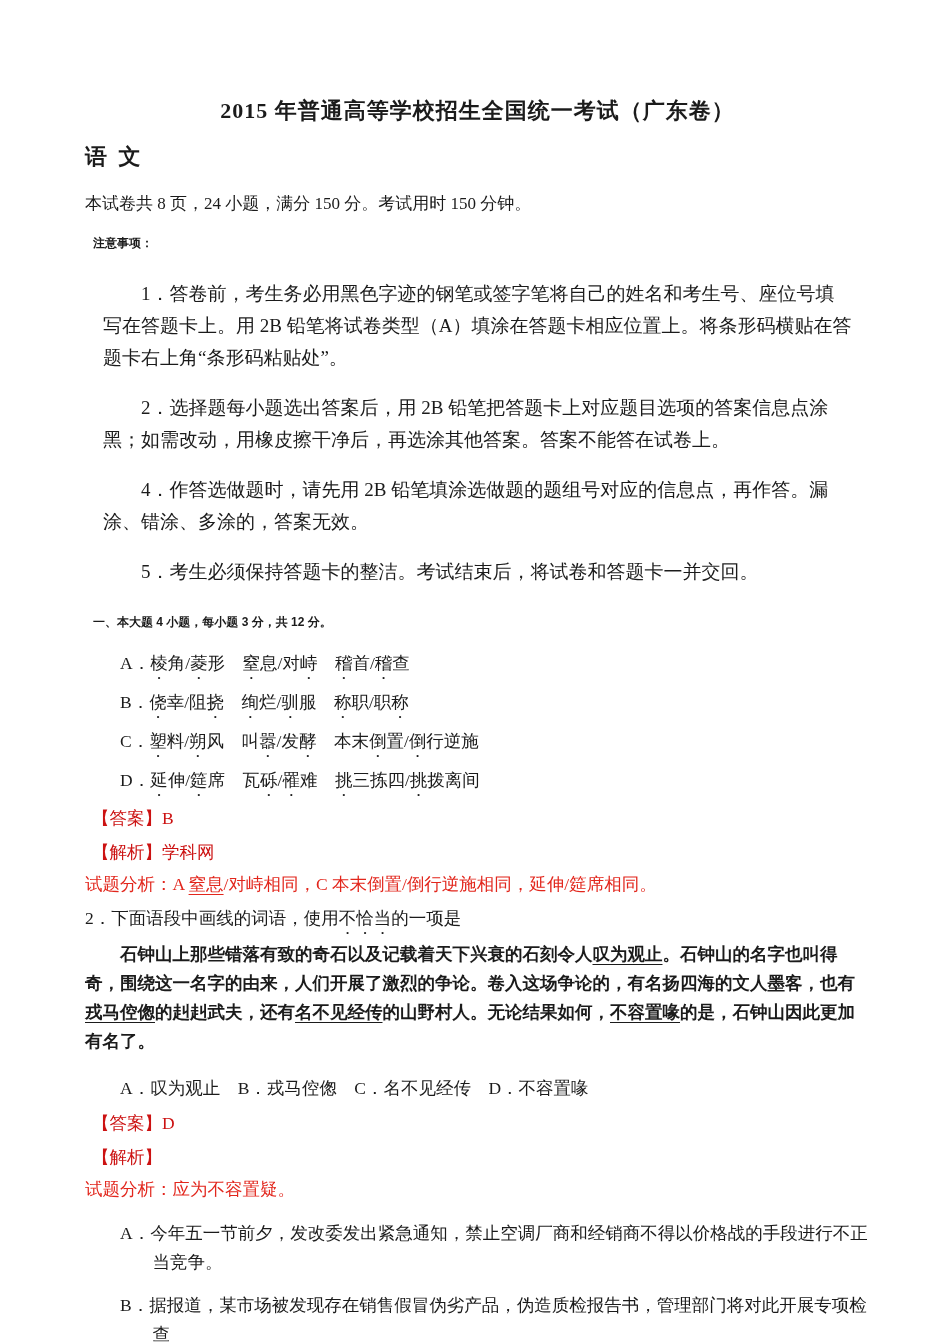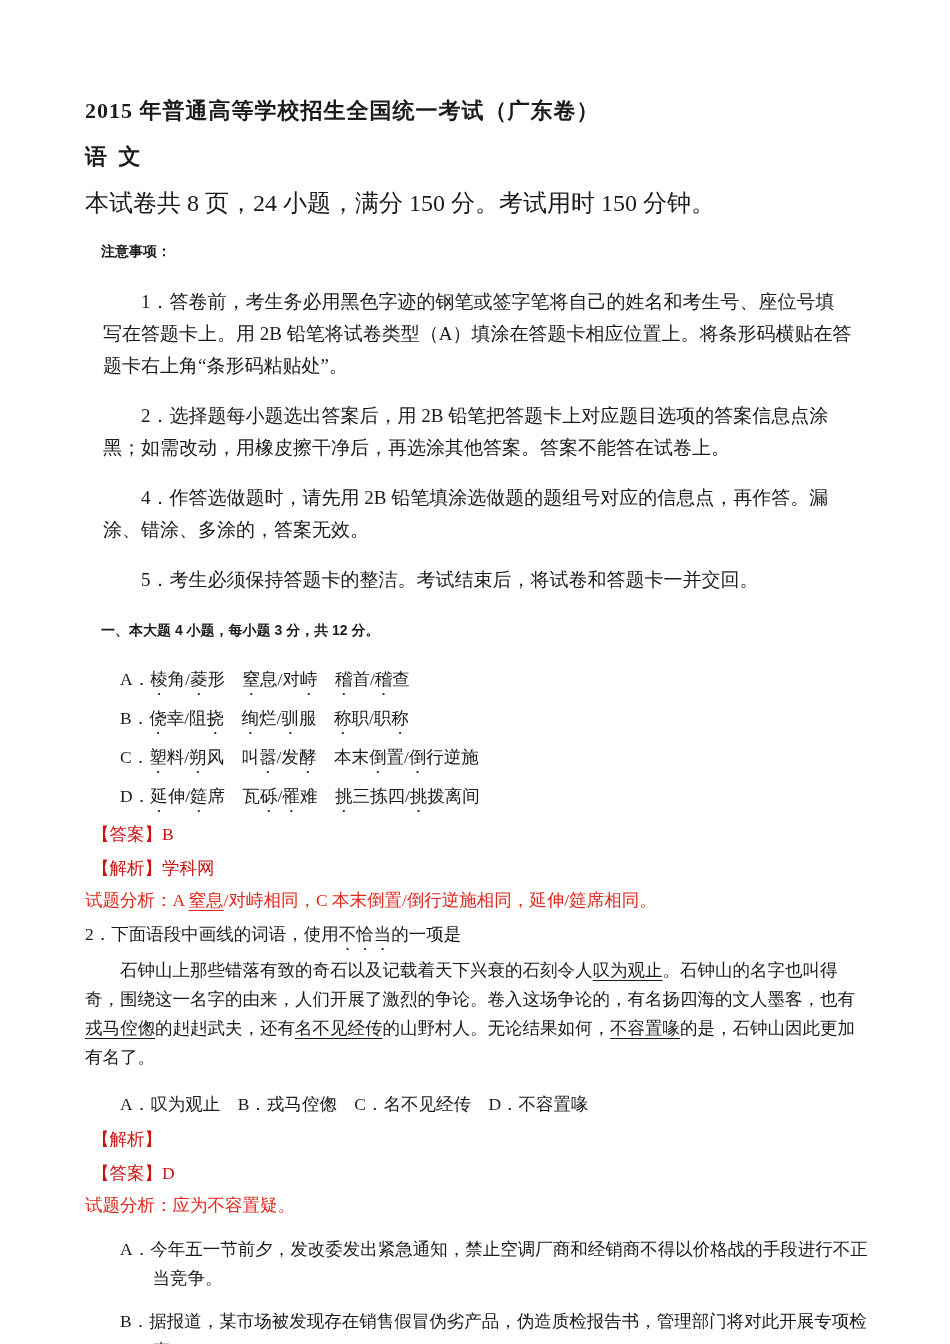--- a/index.html
+++ b/index.html
@@ -13,44 +13,45 @@
     width:950px;height:1344px;
     background:#ffffff;
     overflow:hidden;
     color:var(--text);
     font-family:"Liberation Serif","DejaVu Serif",serif;
   }
   .page{padding:0 80px 0 85px;}
 
   .title{
     margin:96px 0 0;
+    text-align:center;
     font-size:22px;font-weight:700;
     letter-spacing:1px;
   }
   .subject{
     margin:16px 0 0;
     text-align:left;
     font-size:22px;font-weight:700;
     letter-spacing:3px;
   }
-  .info{margin:16px 0 0;font-size:24px;line-height:31px;}
+  .info{margin:16px 0 0;font-size:17px;line-height:31px;}
 
   .heading{
-    margin:16px;font-size:14px;line-height:33px;font-weight:700;
+    margin:8px;font-size:12px;line-height:33px;font-weight:700;
     font-family:"Liberation Sans","DejaVu Sans",sans-serif;
   }
   .note{margin:18px;font-size:19px;line-height:32px;text-indent:2em;}
 
   .stem{margin:2px 0 0;font-size:17.5px;line-height:33px;}
   .option{margin:3px 0 0 2em;font-size:17.5px;line-height:33px;}
   .option.hanging{
     margin-left:2em;padding-left:1.85em;text-indent:-1.85em;line-height:29px;margin-top:14px;
   }
   .options-line{margin:12px 0 0 2em;font-size:17.5px;line-height:33px;}
-  .passage{margin:2px 0 16px;font-size:17.5px;line-height:29px;text-indent:2em;}
+  .passage{margin:2px 0 16px;font-size:17.5px;line-height:29px;text-indent:2em;font-weight:bold;}
 
   .answer{margin:2px 7px 0;font-size:17.5px;line-height:32px;color:var(--answer-red);}
   .analysis{margin:0;font-size:17.5px;line-height:32px;color:var(--analysis-red);}
 
   
   .d{
     -webkit-text-emphasis:filled dot currentColor;
     -webkit-text-emphasis-position:under;
     text-emphasis:filled dot currentColor;
     text-emphasis-position:under right;
@@ -86,22 +87,22 @@
     <p class="option"><span>D．</span><span class="d">延</span><span>伸/</span><span class="d">筵</span><span>席　瓦</span><span class="d">砾</span><span>/</span><span class="d">罹</span><span>难　</span><span class="d">挑</span><span>三拣四/</span><span class="d">挑</span><span>拨离间</span></p>
     <p class="answer">【答案】B</p>
     <p class="answer">【解析】学科网</p>
     <p class="analysis"><span>试题分析：A </span><span class="u">窒息</span><span>/对峙相同，C 本末倒置/倒行逆施相同，延伸/筵席相同。</span></p>
   </div>
 
   <div>
     <p class="stem"><span>2．下面语段中画线的词语，使用</span><span class="d">不恰当</span><span>的一项是</span></p>
     <p class="passage"><span>石钟山上那些错落有致的奇石以及记载着天下兴衰的石刻令人</span><span class="u">叹为观止</span><span>。石钟山的名字也叫得奇，围绕这一名字的由来，人们开展了激烈的争论。卷入这场争论的，有名扬四海的文人墨客，也有</span><span class="u">戎马倥偬</span><span>的赳赳武夫，还有</span><span class="u">名不见经传</span><span>的山野村人。无论结果如何，</span><span class="u">不容置喙</span><span>的是，石钟山因此更加有名了。</span></p>
     <p class="options-line">A．叹为观止　B．戎马倥偬　C．名不见经传　D．不容置喙</p>
+    <p class="answer">【答案】D</p>
     <p class="answer">【解析】</p>
-    <p class="answer">【答案】D</p>
     <p class="analysis"><span>试题分析：应为不容置疑。</span></p>
   </div>
 
   <div>
     <p class="option hanging">A．今年五一节前夕，发改委发出紧急通知，禁止空调厂商和经销商不得以价格战的手段进行不正当竞争。</p>
     <p class="option hanging">B．据报道，某市场被发现存在销售假冒伪劣产品，伪造质检报告书，管理部门将对此开展专项检查</p>
   </div>
 
 </div>
 

